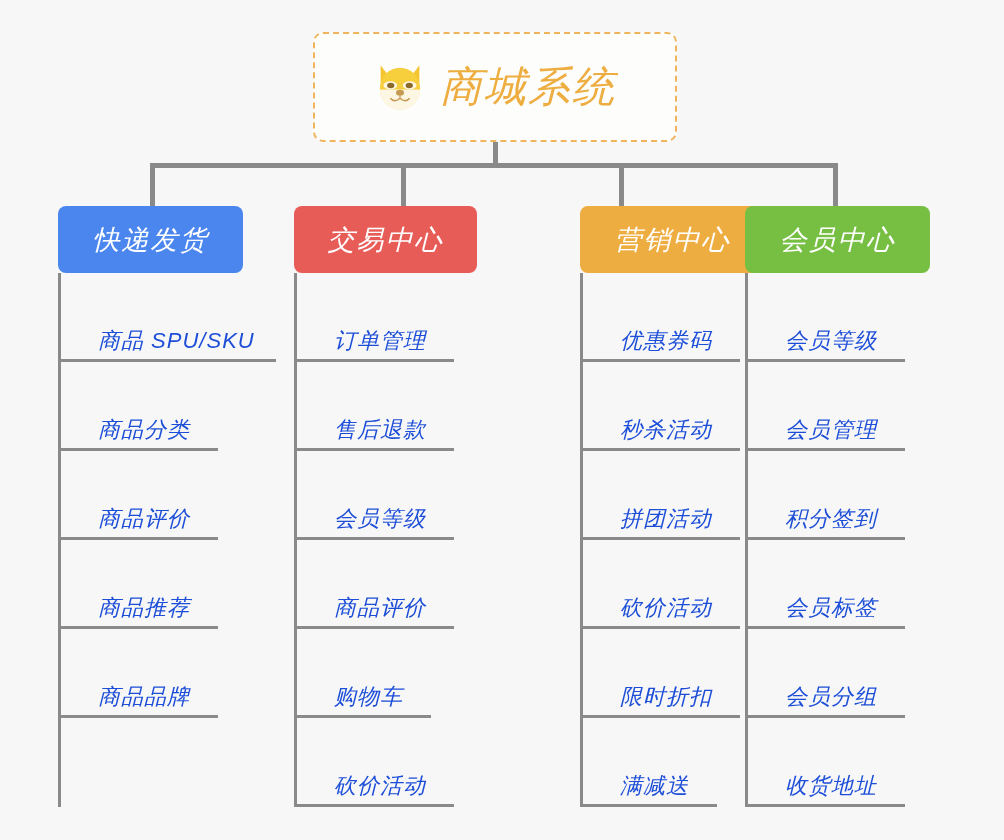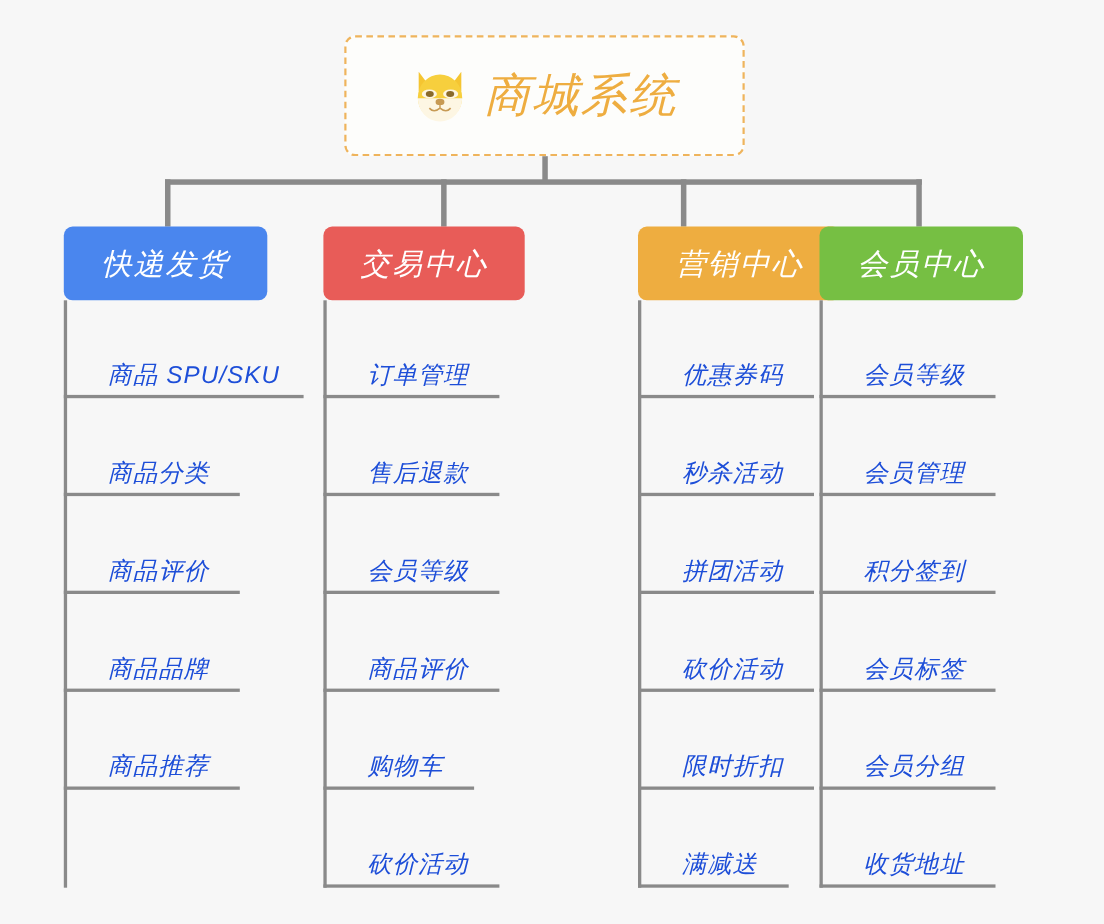--- a/index.html
+++ b/index.html
@@ -172,25 +172,25 @@
       </div>
       <div class="leaf">
         <span class="leaf-label">商品分类</span>
         <span class="leaf-underline" style="width:160px;"></span>
       </div>
       <div class="leaf">
         <span class="leaf-label">商品评价</span>
         <span class="leaf-underline" style="width:160px;"></span>
       </div>
       <div class="leaf">
+        <span class="leaf-label">商品推荐</span>
+        <span class="leaf-underline" style="width:160px;"></span>
+      </div>
+      <div class="leaf">
         <span class="leaf-label">商品品牌</span>
-        <span class="leaf-underline" style="width:160px;"></span>
-      </div>
-      <div class="leaf">
-        <span class="leaf-label">商品推荐</span>
         <span class="leaf-underline" style="width:160px;"></span>
       </div>
     </div>
   </div>
 
   <div class="column" style="left:294px; width:183px;text-align:center;">
     <div class="col-header" style="width: 183px; background: rgb(232, 92, 88);">
       <span>交易中心</span>
     </div>
     <div class="col-body">

